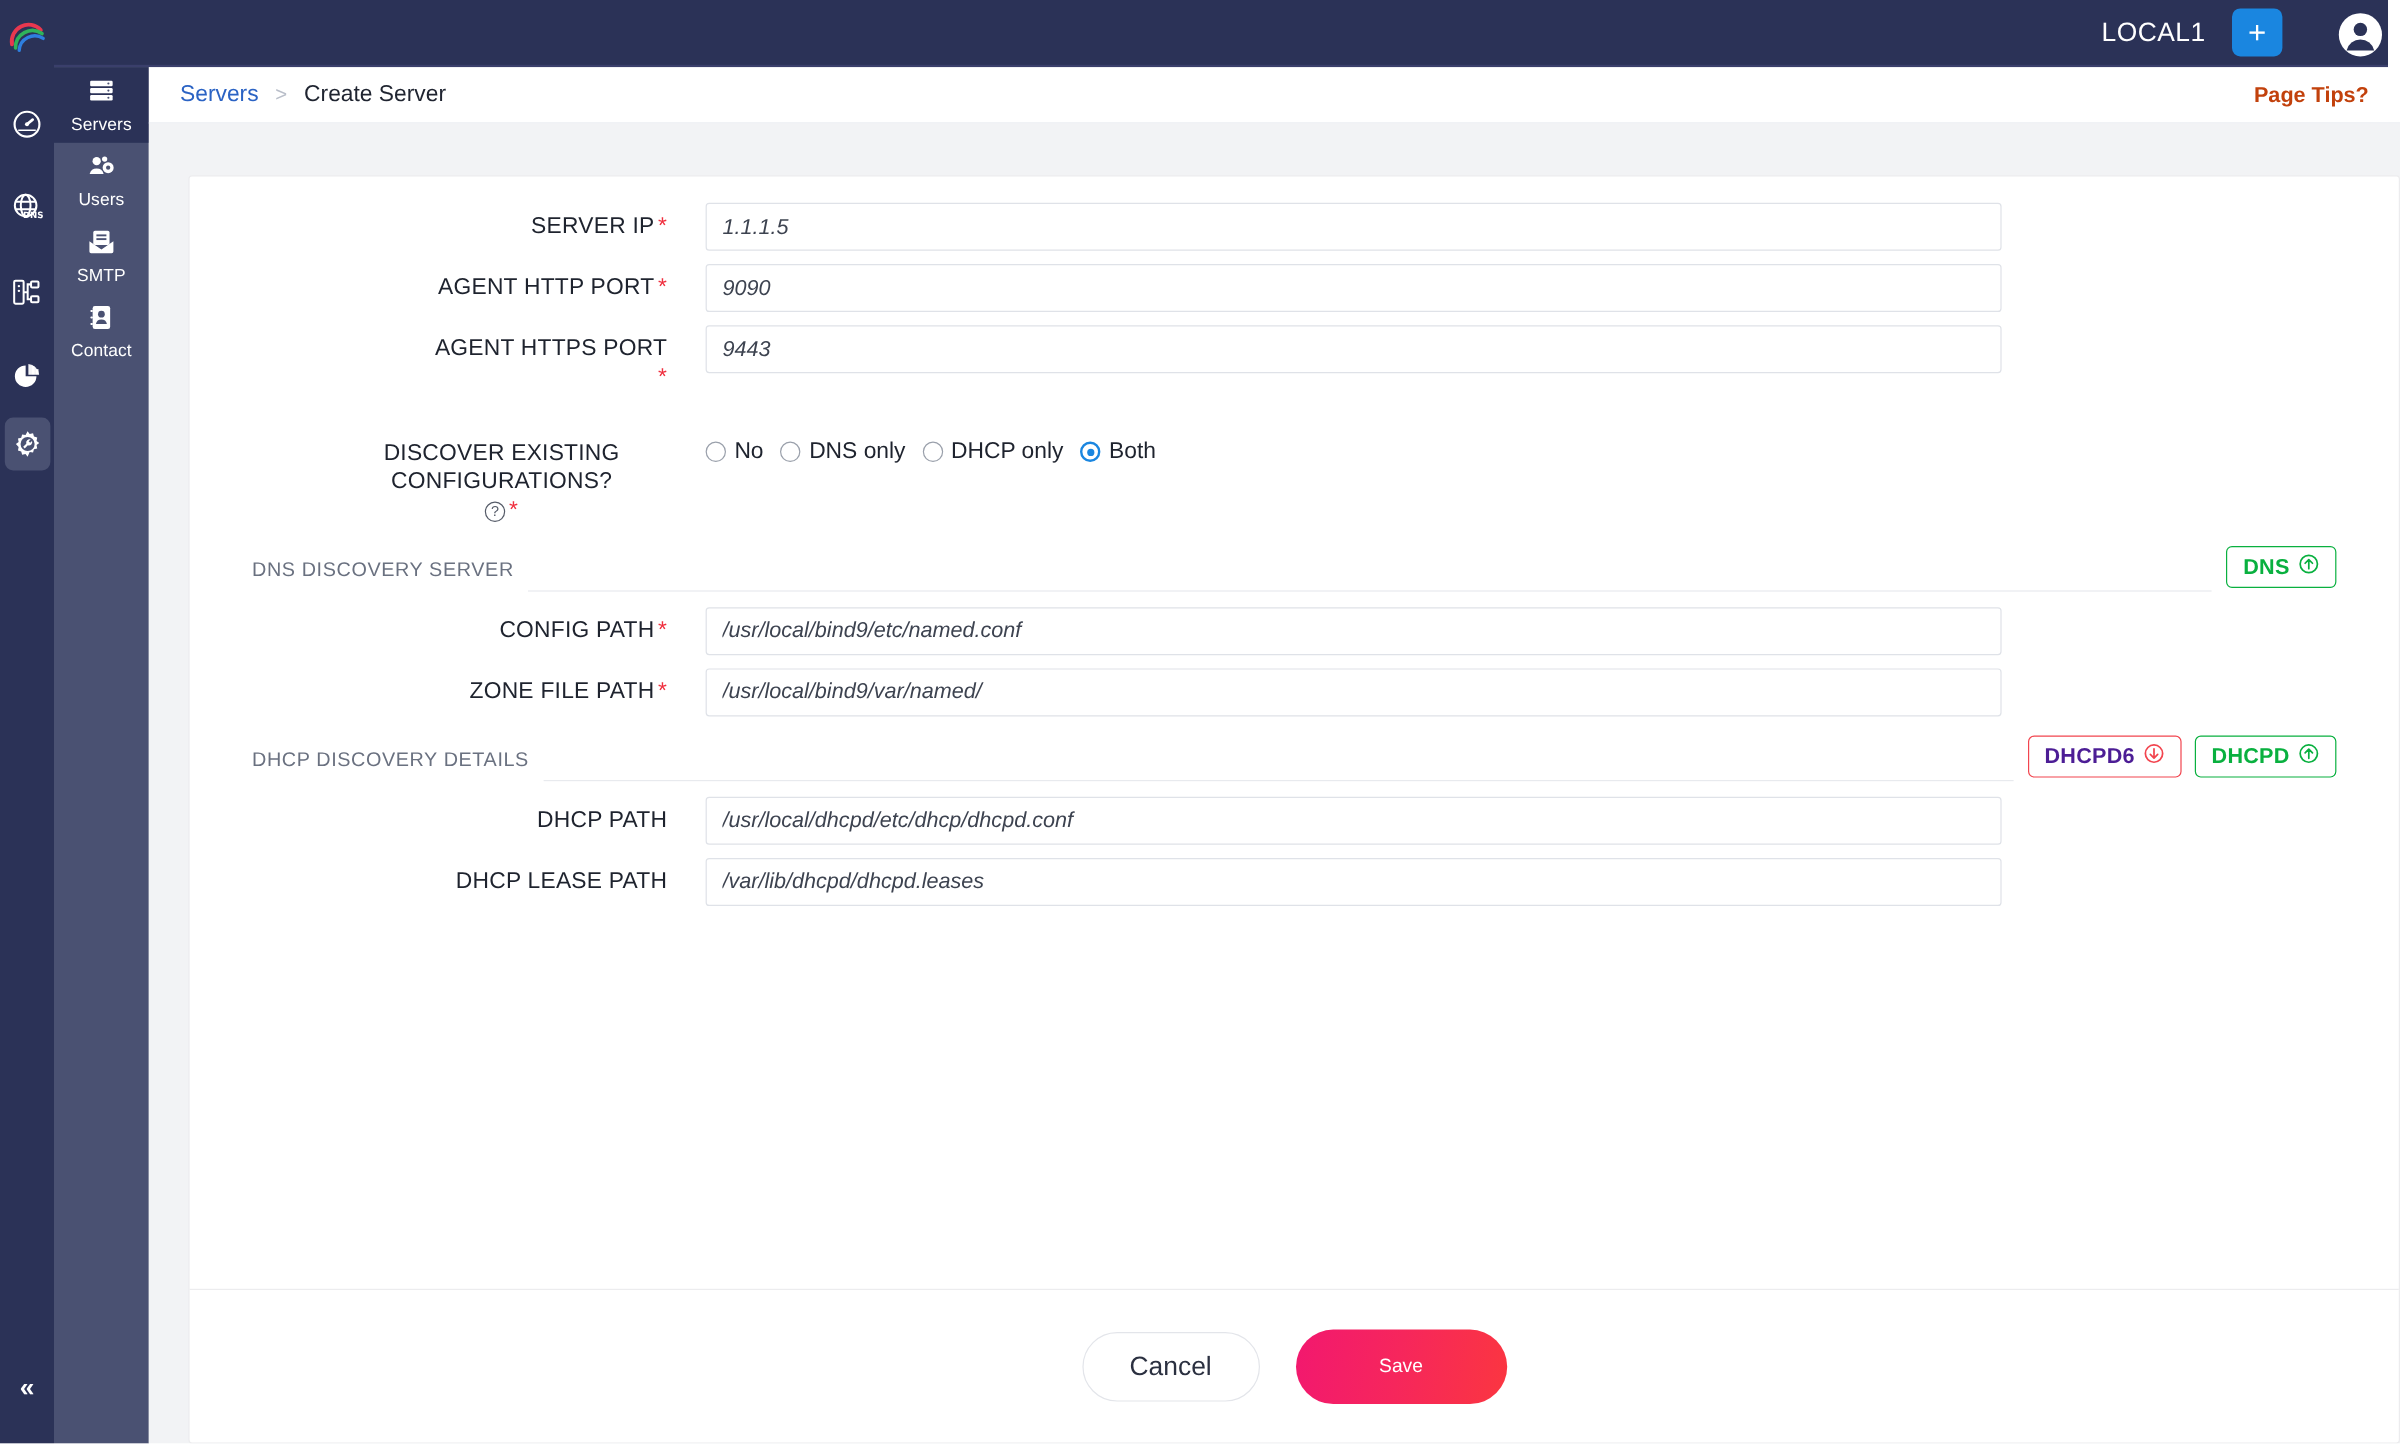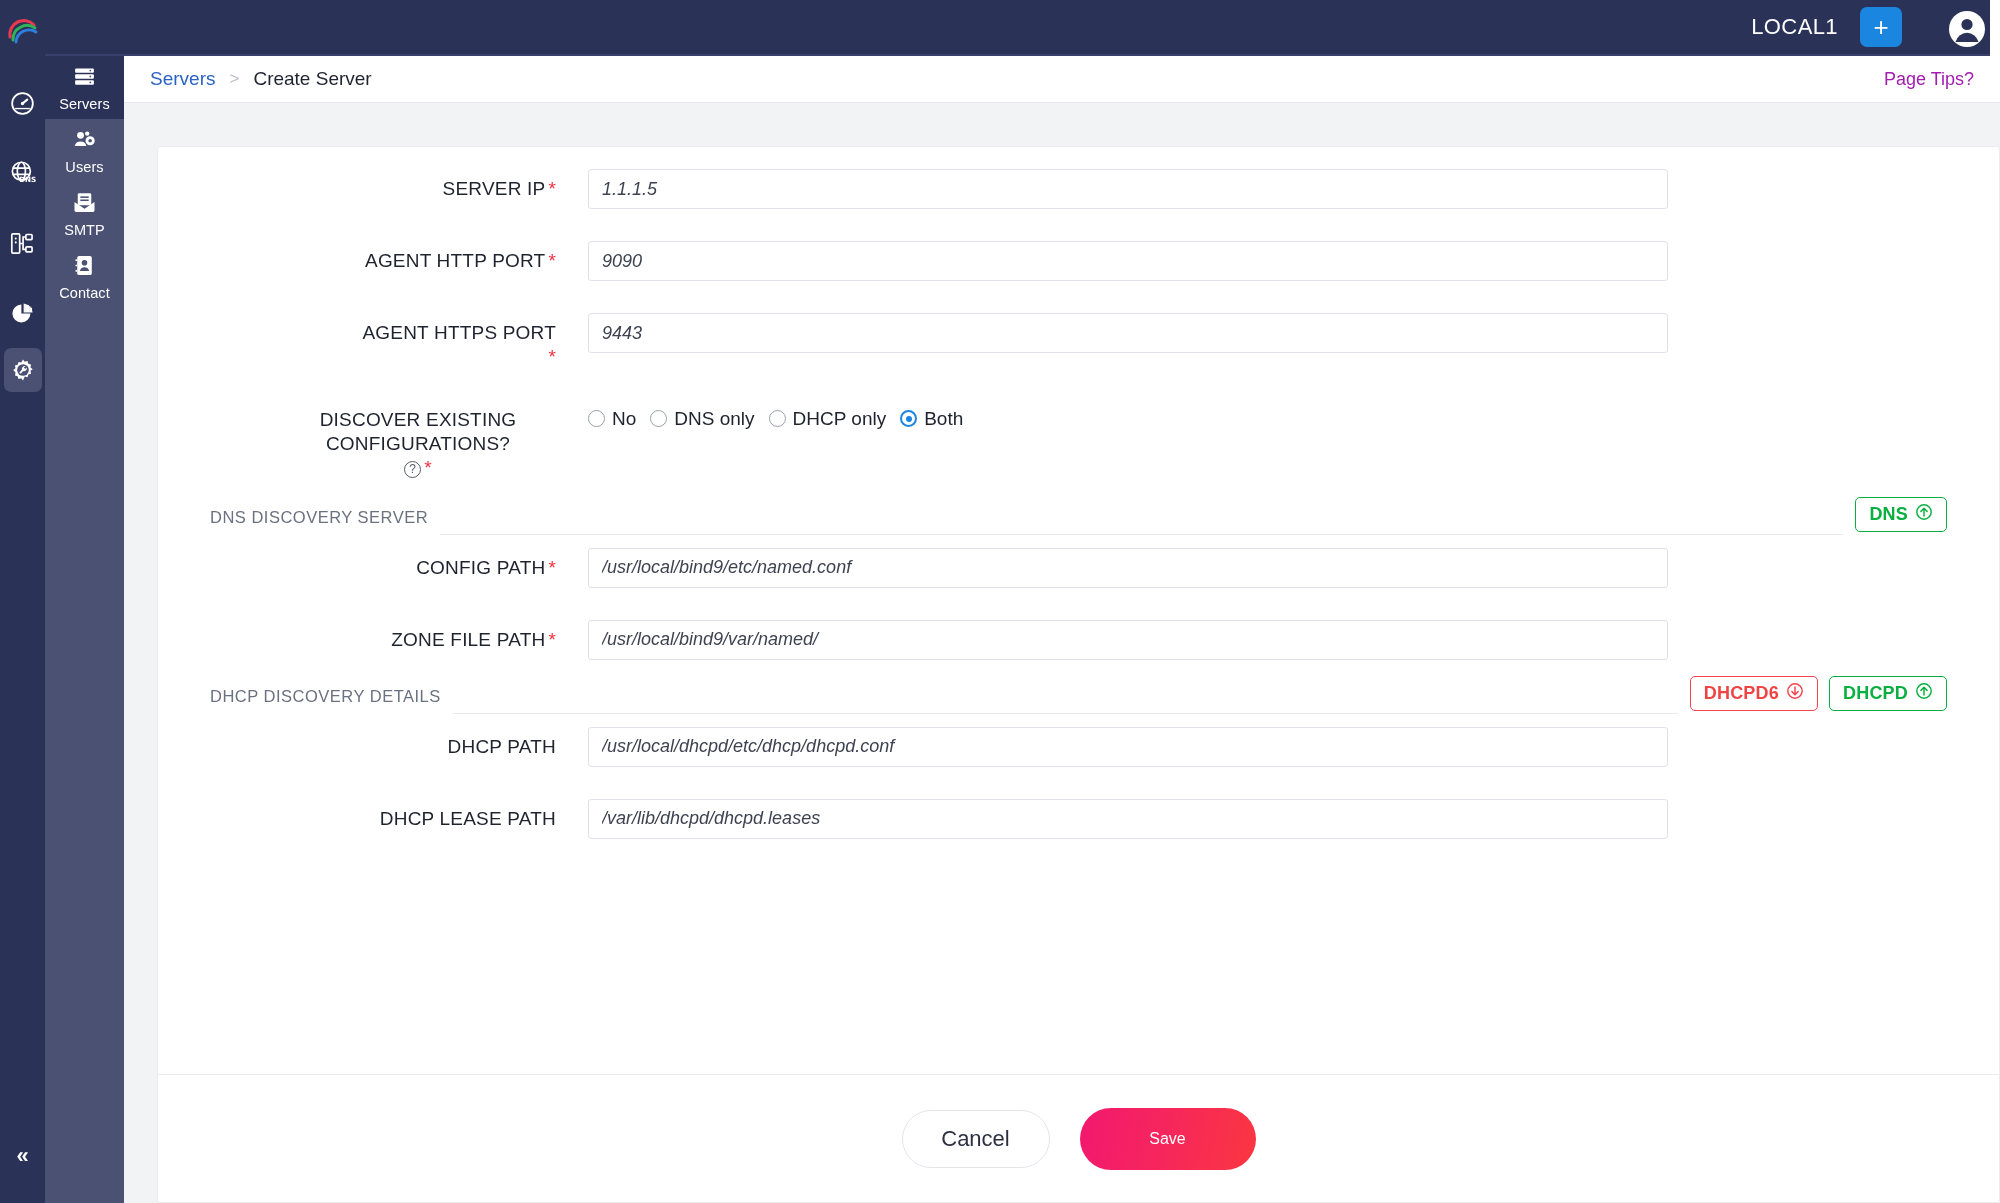--- a/index.html
+++ b/index.html
@@ -93,22 +93,22 @@
     display: flex; align-items: center;
     padding: 0 26px 0 26px;
     border-bottom: 1px solid #e7e9ee;
   }
   .crumb-link {
     color: #2b63c4; font-size: 19px; cursor: pointer; text-decoration: none;
   }
   .crumb-sep { color: #b9bec9; font-size: 17px; margin: 0 14px; }
   .crumb-current { color: #1f2430; font-size: 19px; }
   .page-tips {
-    margin-left: auto; color: #a21caf; font-size: 18px;
-    font-weight: normal; cursor: pointer;
+    margin-left: auto; color: #c2410c; font-size: 18px;
+    font-weight: bold; cursor: pointer;
   }
 
   
   .page-bg {
     position: absolute; left: 124px; top: 103px;
     width: 1876px; height: 1100px;
     background: #f2f3f5;
   }
 
   
@@ -117,21 +117,21 @@
     width: 1843px; height: 1057px;
     background: #ffffff;
     border: 1px solid #ececee;
     border-radius: 3px;
   }
 
   
   .form-area { padding: 22px 0 0 0; }
   .frow {
     display: flex; align-items: flex-start;
-    margin-bottom: 32px;
+    margin-bottom: 11px;
   }
   .flabel {
     width: 430px; min-width: 430px;
     text-align: right; padding-right: 32px;
     font-size: 19px; color: #1e232e;
     letter-spacing: .2px; line-height: 1.28;
     padding-top: 8px;
   }
   .req { color: #f0303f; margin-left: 3px; }
   .help-q {
@@ -186,21 +186,21 @@
   .badges { display: flex; gap: 11px; padding-bottom: 4px; }
   .badge {
     display: inline-flex; align-items: center; gap: 7px;
     height: 35px; padding: 0 13px;
     border-radius: 5px; border: 1.6px solid;
     font-size: 18px; font-weight: bold;
     background: #ffffff; cursor: pointer;
     letter-spacing: .2px;
   }
   .badge.green { color: #09b03f; border-color: #09b03f; }
-  .badge.red   { color: #ef4444; border-color: #f2454f; }
+  .badge.red   { color: #4c1d95; border-color: #f2454f; }
 
   
   .card-footer {
     position: absolute; left: 0; bottom: 0;
     width: 100%; height: 128px;
     border-top: 1px solid #ececee;
     display: flex; align-items: center; justify-content: center;
     gap: 30px;
   }
   .btn-cancel {

